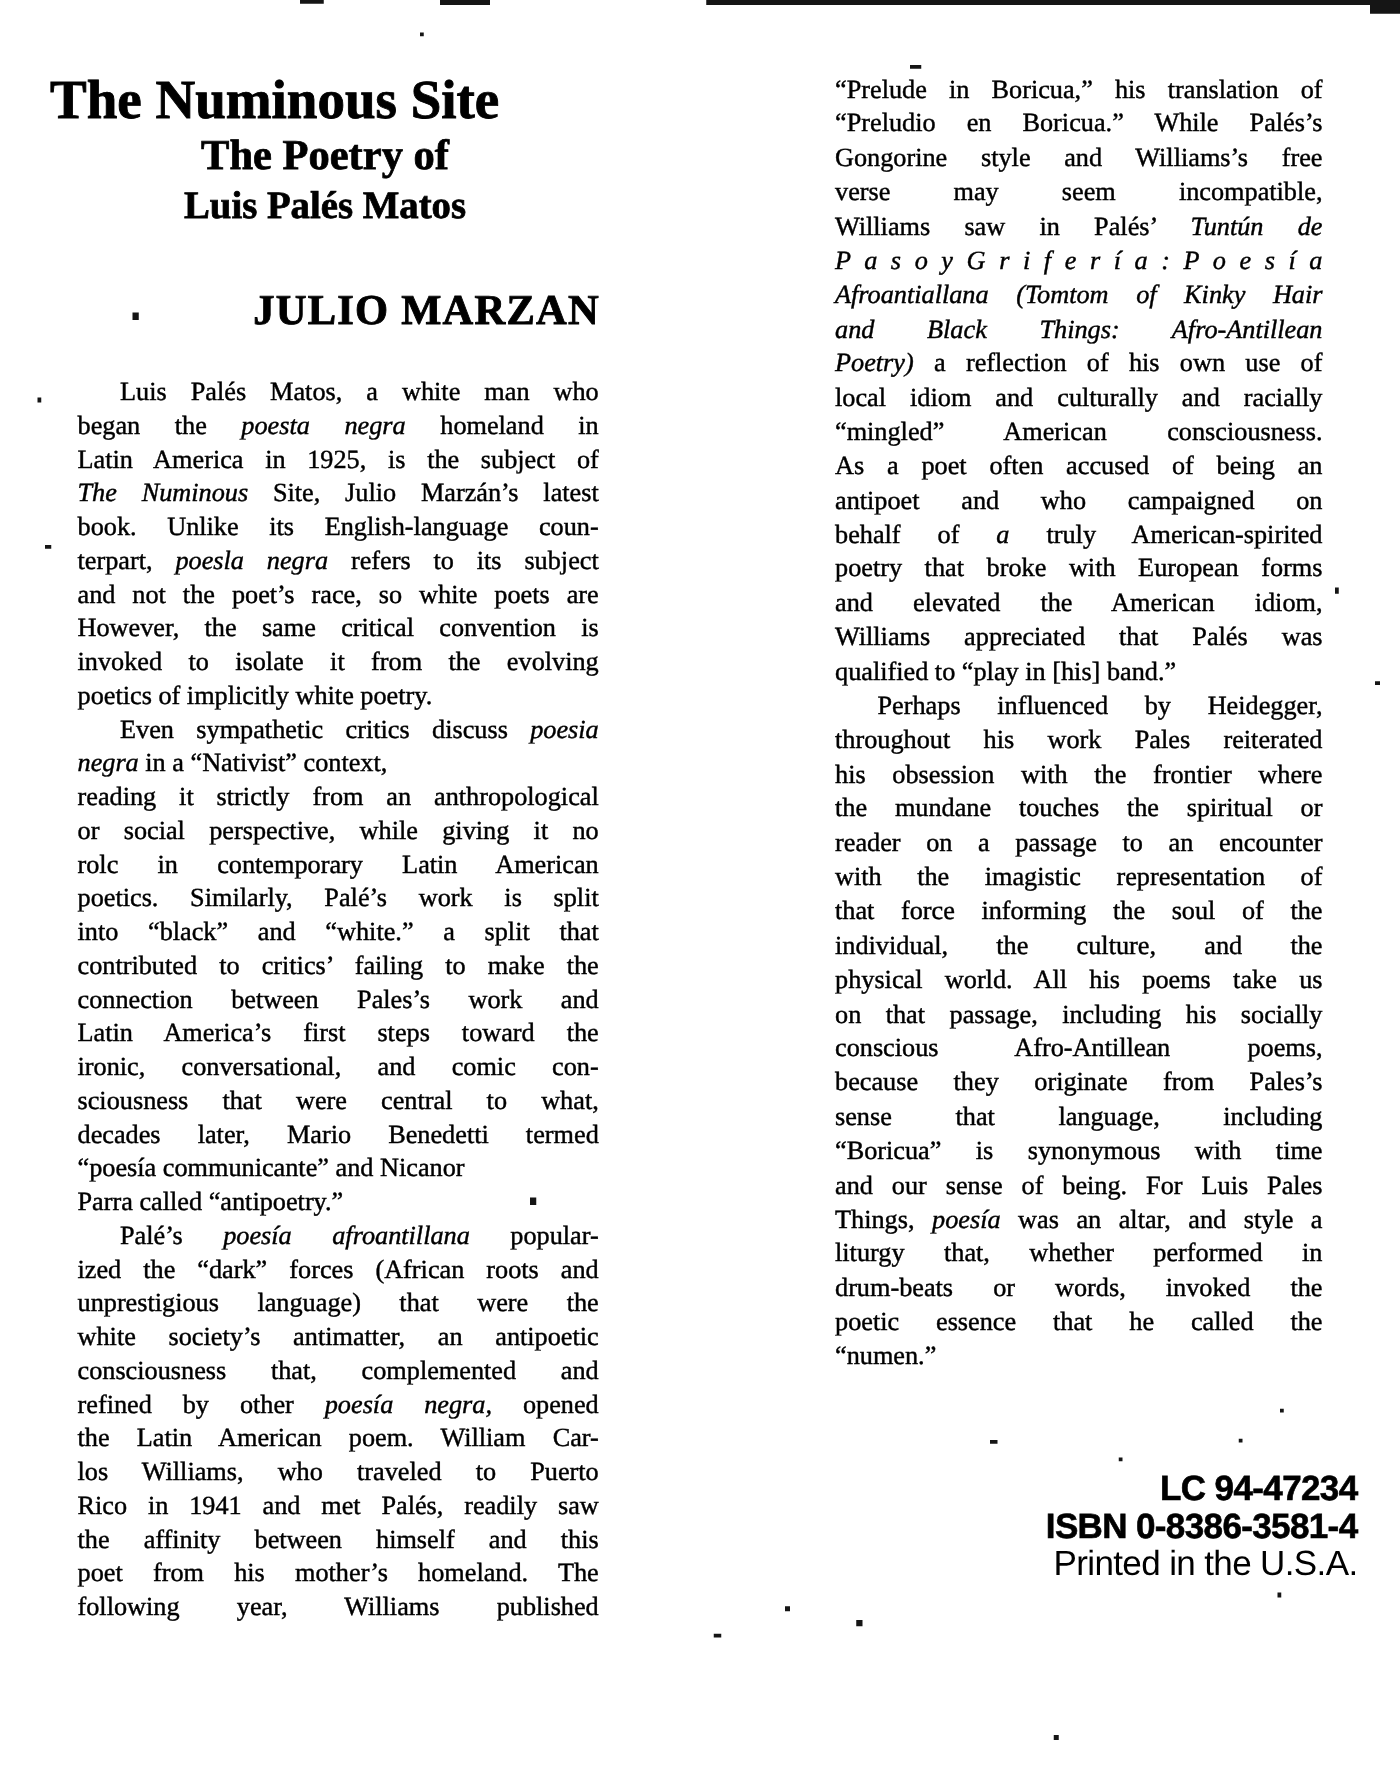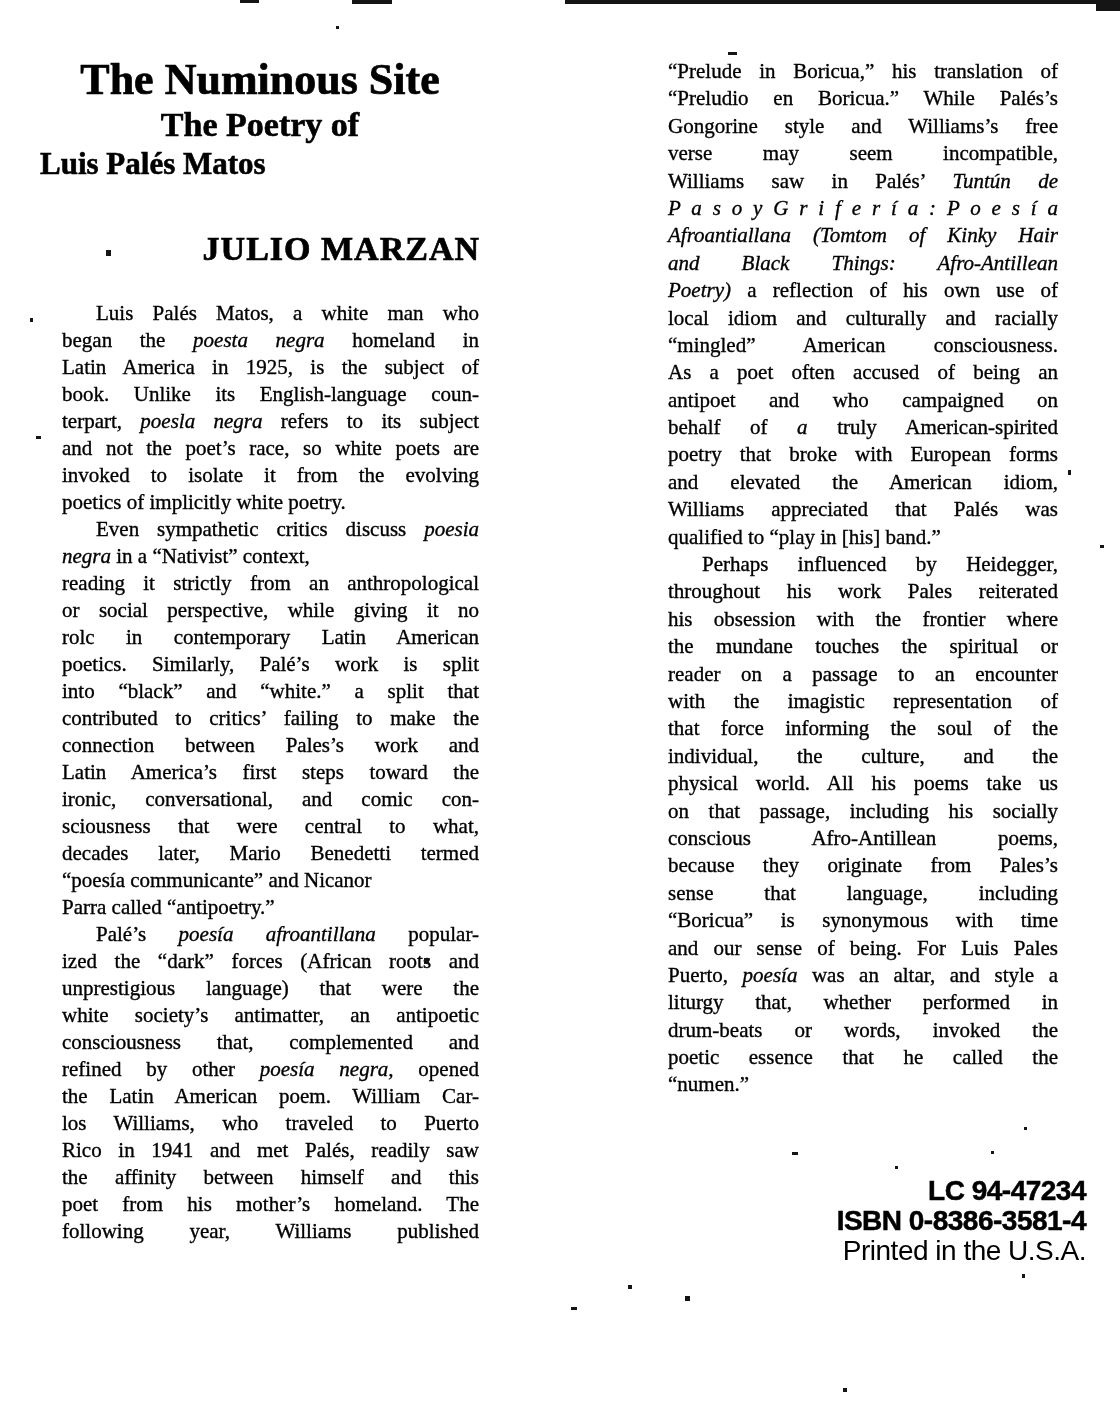--- a/index.html
+++ b/index.html
@@ -1,24 +1,24 @@
 <!DOCTYPE html>
 <html><head>
 <meta charset="utf-8">
 <style>
   html,body{margin:0;padding:0;background:#fff;}
   body{width:1120px;height:1424px;position:relative;overflow:hidden;
        font-family:"Liberation Serif",serif;color:#000;}
   .abs{position:absolute;}
   
-  .title1{top:56px;left:40px;width:440px;text-align:center;font-size:44px;line-height:48px;
+  .title1{top:56px;left:40px;width:440px;text-align:left;font-size:44px;line-height:48px;
           font-weight:bold;-webkit-text-stroke:0.7px #000;}
   .title2{top:107px;left:40px;width:440px;text-align:center;font-size:34px;line-height:36px;
           font-weight:bold;-webkit-text-stroke:0.6px #000;}
-  .title3{top:146px;left:40px;width:440px;font-size:31px;line-height:36px;
+  .title3{top:146px;left:40px;width:440px;text-align:center;font-size:31px;line-height:36px;
           font-weight:bold;-webkit-text-stroke:0.6px #000;}
   .author{top:229px;left:40px;width:440px;text-align:right;font-size:34px;line-height:40px;
           font-weight:bold;letter-spacing:1px;-webkit-text-stroke:0.7px #000;}
   
   .col{position:absolute;}
   .leftcol{top:300px;left:62px;width:417px;}
   .rightcol{top:58px;left:668px;width:390px;}
   .line{font-size:21px;text-align:justify;text-align-last:justify;
         -webkit-text-stroke:0.35px #000;}
   .leftcol .line{height:27px;line-height:27px;}
@@ -38,23 +38,25 @@
 
 <div class="abs title1">The Numinous Site</div>
 <div class="abs title2">The Poetry of</div>
 <div class="abs title3">Luis Palés Matos</div>
 <div class="abs author">JULIO MARZAN</div>
 
 <div id="left-col" class="col leftcol">
     <div class="line indent"><span>Luis Palés Matos, a white man who</span></div>
     <div class="line"><span>began the </span><i>poesta negra</i><span> homeland in</span></div>
     <div class="line"><span>Latin America in 1925, is the subject of</span></div>
+    <div class="line"><i>The Numinous</i><span> Site, Julio Marzán’s latest</span></div>
     <div class="line"><span>book. Unlike its English-language coun-</span></div>
     <div class="line"><span>terpart, </span><i>poesla negra</i><span> refers to its subject</span></div>
     <div class="line"><span>and not the poet’s race, so white poets are</span></div>
+    <div class="line"><span>However, the same critical convention is</span></div>
     <div class="line"><span>invoked to isolate it from the evolving</span></div>
     <div class="line nj"><span>poetics of implicitly white poetry.</span></div>
     <div class="line indent"><span>Even sympathetic critics discuss </span><i>poesia</i></div>
     <div class="line nj"><i>negra</i><span> in a “Nativist” context,</span></div>
     <div class="line"><span>reading it strictly from an anthropological</span></div>
     <div class="line"><span>or social perspective, while giving it no</span></div>
     <div class="line"><span>rolc in contemporary Latin American</span></div>
     <div class="line"><span>poetics. Similarly, Palé’s work is split</span></div>
     <div class="line"><span>into “black” and “white.” a split that</span></div>
     <div class="line"><span>contributed to critics’ failing to make the</span></div>
@@ -105,21 +107,21 @@
     <div class="line"><span>with the imagistic representation of</span></div>
     <div class="line"><span>that force informing the soul of the</span></div>
     <div class="line"><span>individual, the culture, and the</span></div>
     <div class="line"><span>physical world. All his poems take us</span></div>
     <div class="line"><span>on that passage, including his socially</span></div>
     <div class="line"><span>conscious Afro-Antillean poems,</span></div>
     <div class="line"><span>because they originate from Pales’s</span></div>
     <div class="line"><span>sense that language, including</span></div>
     <div class="line"><span>“Boricua” is synonymous with time</span></div>
     <div class="line"><span>and our sense of being. For Luis Pales</span></div>
-    <div class="line"><span>Puerto, </span><i>poesía</i><span> was an altar, and style a</span></div>
+    <div class="line"><span>Things, </span><i>poesía</i><span> was an altar, and style a</span></div>
     <div class="line"><span>liturgy that, whether performed in</span></div>
     <div class="line"><span>drum-beats or words, invoked the</span></div>
     <div class="line"><span>poetic essence that he called the</span></div>
     <div class="line nj"><span>“numen.”</span></div>
   </div>
 
 <div class="abs imprint">
   <div class="imp-b">LC 94-47234</div>
   <div class="imp-b">ISBN 0-8386-3581-4</div>
   <div>Printed in the U.S.A.</div>

